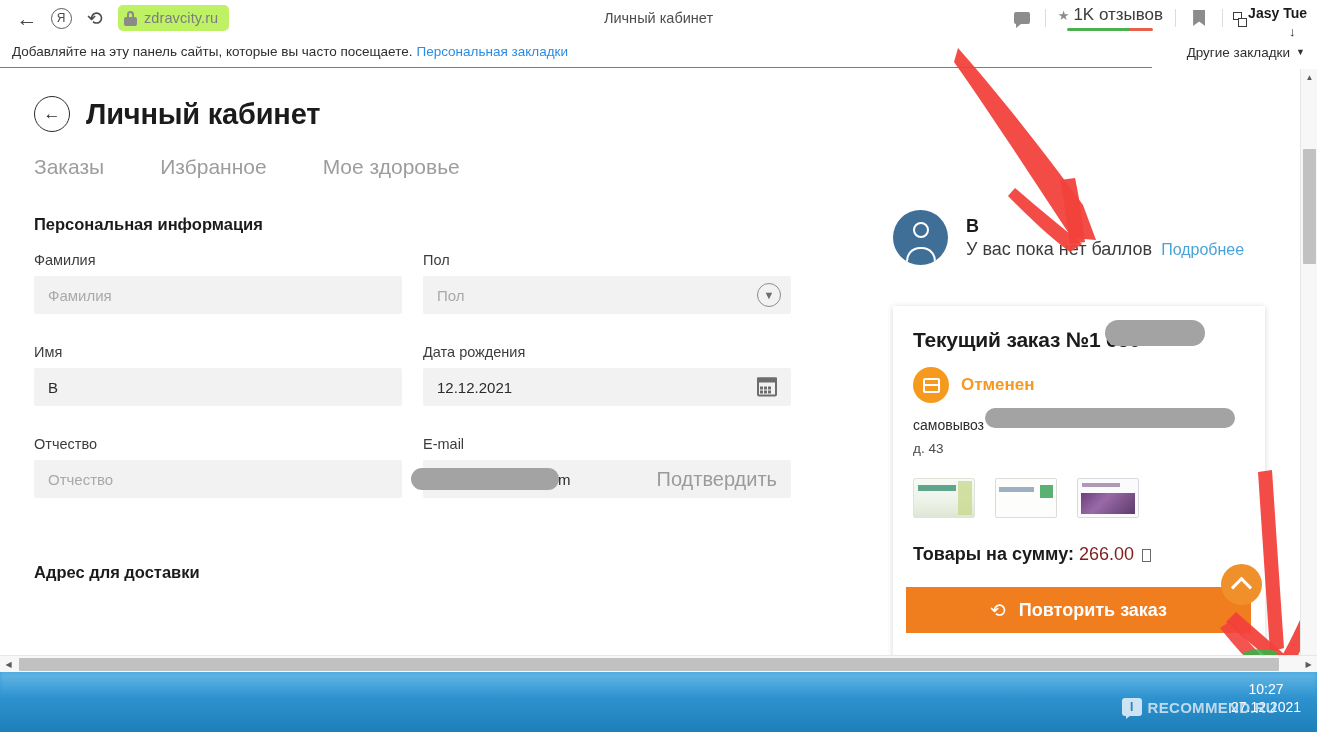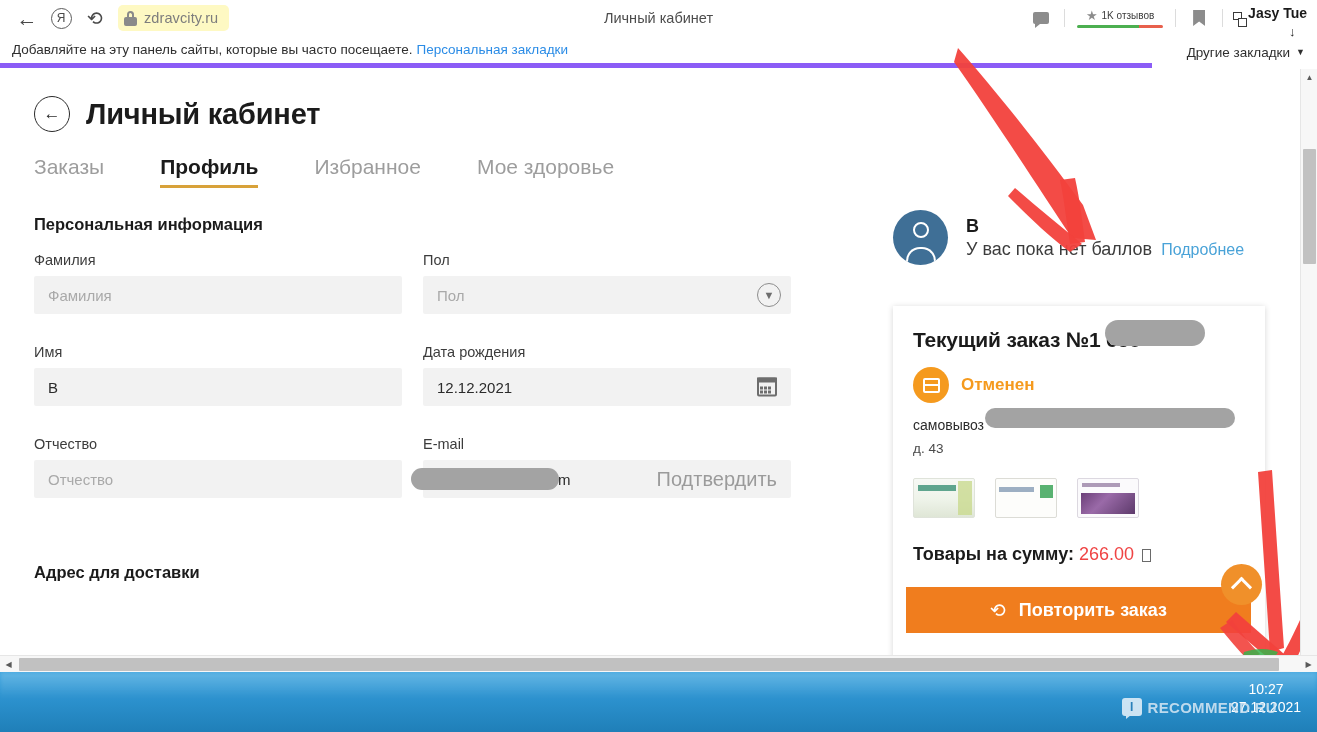--- a/index.html
+++ b/index.html
@@ -21,21 +21,21 @@
     color:#5b5b5b;
   }
   .nav-back { margin-left:10px; font-size:21px; line-height:1; color:#4a4a4a; }
   .ya-circle {
     width:21px; height:21px; border-radius:50%; border:1.6px solid #5b5b5b;
     display:flex; align-items:center; justify-content:center;
     font-size:12px; color:#4a4a4a; font-weight:400;
   }
   .reload-ico { font-size:19px; color:#4a4a4a; transform: scaleX(-1); }
   .url-pill {
-    margin-left:6px; height:26px; background:#fef9c3; border-radius:5px;
+    margin-left:6px; height:26px; background:#bef264; border-radius:5px;
     display:flex; align-items:center; padding:0 11px 0 6px;
   }
   .lock-ico {
     width:13px; height:15px; position:relative; margin-right:7px;
   }
   .lock-body { position:absolute; left:0; bottom:0; width:13px; height:9px; background:#8a8a8a; border-radius:2px; }
   .lock-shackle {
     position:absolute; left:3px; top:0; width:7px; height:7px;
     border:2px solid #8a8a8a; border-bottom:none;
     border-radius:4px 4px 0 0;
@@ -55,42 +55,42 @@
   .comment-ico {
     width:16px; height:12px; background:#8c8c8c; border-radius:2px; position:relative;
   }
   .comment-ico:after {
     content:""; position:absolute; left:2px; bottom:-4px;
     border-left:5px solid #8c8c8c; border-bottom:4px solid transparent;
   }
   .reviews-badge { display:flex; flex-direction:column; align-items:center; padding:0 6px; }
   .reviews-row { display:flex; align-items:center; gap:4px; }
   .star-ico { color:#8c8c8c; font-size:13px; line-height:1; }
-  .reviews-txt { font-size:10px; color:#3c3c3c; }
+  .reviews-txt { font-size:17px; color:#3c3c3c; }
   .reviews-bar { width:86px; height:3px; margin-top:3px; display:flex; border-radius:2px; overflow:hidden; }
   .bar-green { flex: 0 0 72%; background:#4caf50; }
   .bar-red { flex:1; background:#e8604c; }
   .bookmark-ico {
     width:12px; height:16px; background:#8c8c8c;
     clip-path: polygon(0 0, 100% 0, 100% 100%, 50% 72%, 0 100%);
   }
   .account-block { display:flex; align-items:flex-start; padding:0 10px 0 4px; position:relative; }
   .dl-ico { position:relative; width:18px; height:20px; margin-top:4px; }
   .dl-ico .box1 { position:absolute; left:0; top:2px; width:9px; height:8px; border:1.5px solid #3a3a3a; }
   .dl-ico .box2 { position:absolute; left:5px; top:8px; width:9px; height:9px; border:1.5px solid #3a3a3a; background:#fff; }
   .acct-name { font-size:14px; color:#1a1a1a; font-weight:bold; margin-left:-3px; margin-top:-1px; }
   .acct-underline {
     position:absolute; right:14px; top:19px; width:14px; height:12px;
     color:#1a1a1a; font-size:13px; line-height:1;
   }
 
   .bookmarks-bar {
     position:absolute; left:0; top:36px; width:1152px; height:32px;
     background:#ffffff; display:flex; align-items:center; padding-left:12px;
-    border-bottom:5px solid #8b5cf6;
+    border-bottom:1px solid #8b5cf6;
   }
   .bm-text { font-size:13.5px; color:#2f2f2f; }
   .bm-link { font-size:13.5px; color:#2b8ce6; margin-left:4px; cursor:pointer; }
   .other-bm {
     position:absolute; right:12px; top:36px; height:32px; display:flex; align-items:center;
     font-size:13.5px; color:#2f2f2f;
   }
   .other-bm .caret { font-size:9px; margin-left:6px; }
 
   
@@ -210,21 +210,21 @@
   .t2 { background:#fdfdfb; border:1px solid #dcdcd6; }
   .t2:before { content:""; position:absolute; left:3px; top:8px; right:22px; height:5px; background:#4f6f95; opacity:.55; }
   .t2:after { content:""; position:absolute; right:3px; top:6px; width:13px; height:13px; background:#2f9f4f; opacity:.8; }
   .t3 { background:#fbfafc; border:1px solid #dcd8e0; }
   .t3:before { content:""; position:absolute; left:3px; top:14px; right:3px; bottom:3px;
     background:linear-gradient(135deg,#6b3f78 0%,#9a6aa8 40%,#5d3a6b 100%); }
   .t3:after { content:""; position:absolute; left:4px; top:4px; right:18px; height:4px; background:#7a5a88; opacity:.6; }
 
   .sum-row { margin-top:26px; font-size:18px; color:#1b1b1b; }
   .sum-label { font-weight:bold; }
-  .sum-value { font-weight:normal; color:#ef4444; }
+  .sum-value { font-weight:normal; color:#7f1d1d; }
   .tofu {
     display:inline-block; width:9px; height:13px; border:1px solid #6a6a6a;
     vertical-align:-2px; margin-left:3px;
   }
 
   .repeat-btn {
     margin-top:22px; margin-left:-7px; width:345px; height:46px; background:#f07d1e;
     display:flex; align-items:center; justify-content:center; gap:13px; cursor:pointer;
   }
   .repeat-ico { font-size:19px; color:#fff; transform:scaleX(-1); }
@@ -357,23 +357,20 @@
   <div class="viewport">
 
     <div class="page-head">
       <div class="back-circle">←</div>
       <div class="page-title">Личный кабинет</div>
     </div>
 
     <div class="tabs">
       <div class="tab">
         <span>Заказы</span>
-      </div>
-      <div class="tab active spaced">
-        <span>Профиль</span>
       </div>
       <div class="tab spaced">
         <span>Избранное</span>
       </div>
       <div class="tab spaced">
         <span>Мое здоровье</span>
       </div>
     </div>
 
     <div class="sec-title" style="left:34px; top:146px;">Персональная информация</div>

